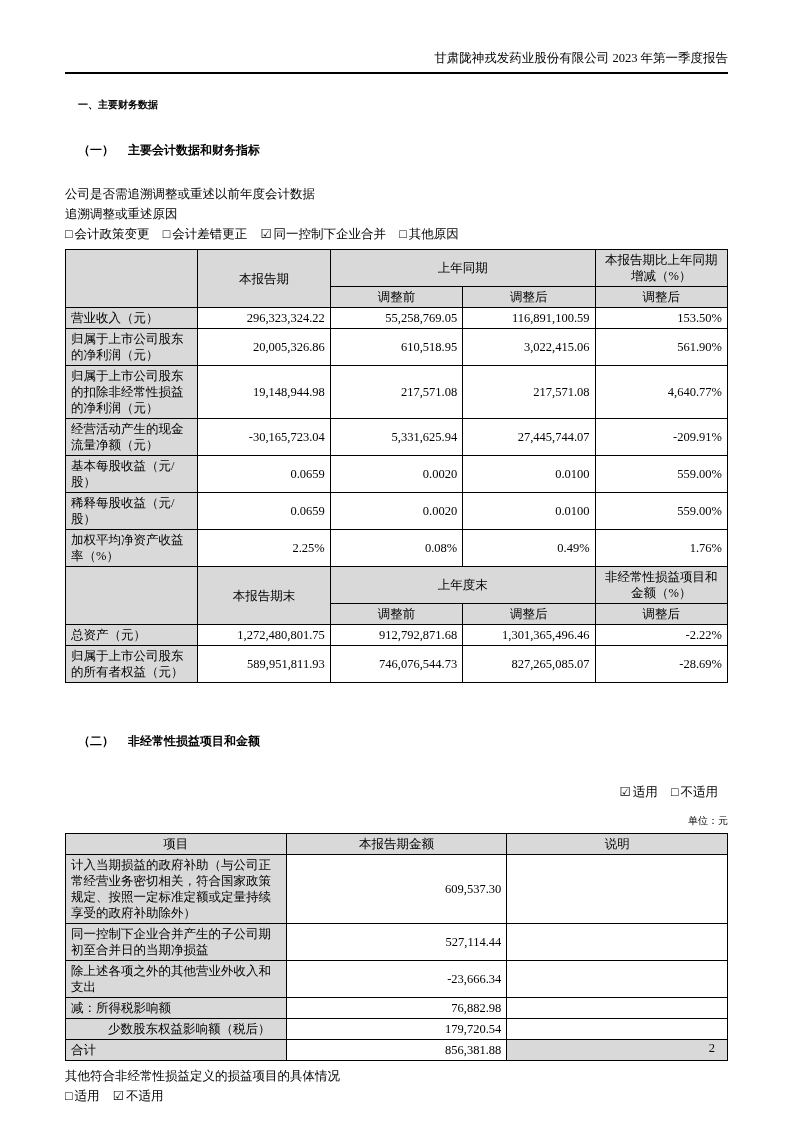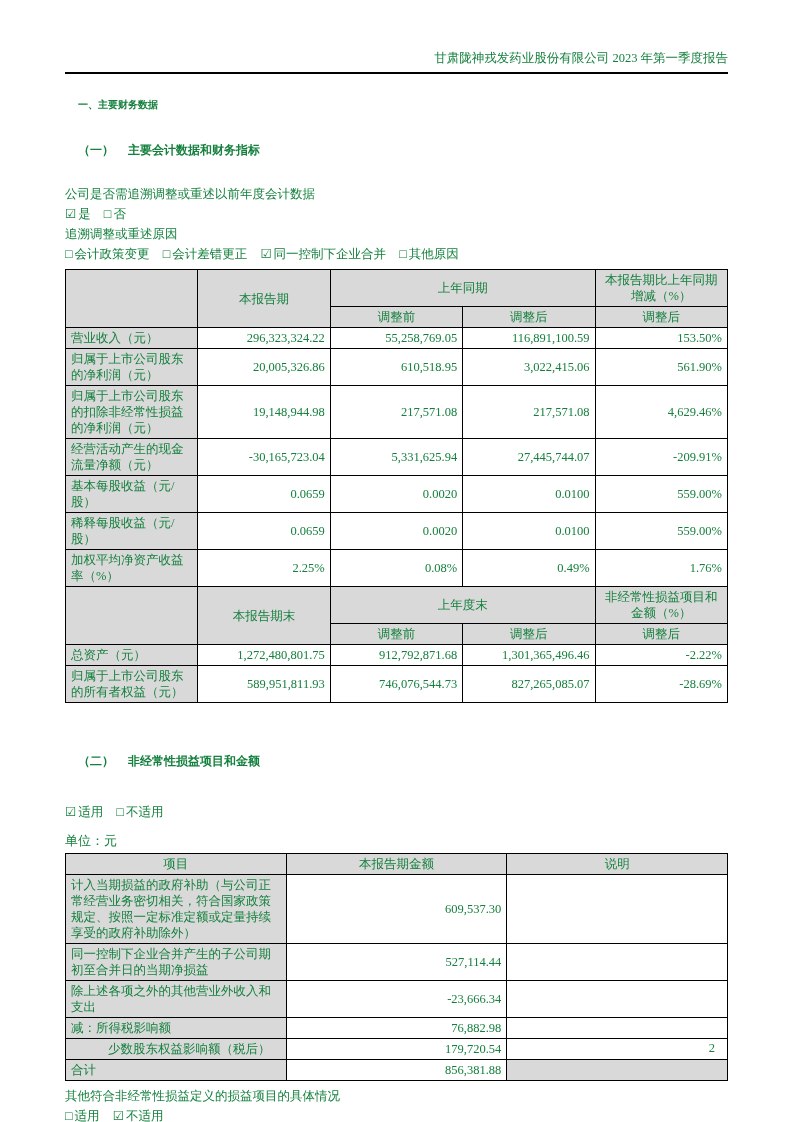--- a/index.html
+++ b/index.html
@@ -1,19 +1,19 @@
 <!DOCTYPE html>
 <html><head>
 <meta charset="utf-8">
 <style>
   * { box-sizing: border-box; }
   html, body { margin: 0; padding: 0; background: #ffffff; }
   .page {
     width: 793px; height: 1122px; margin: 0 auto; position: relative;
-    background: #ffffff; color: #15803d;
+    background: #ffffff; color: #000000;
     font-family: "Liberation Serif", "DejaVu Serif", serif;
     padding: 50px 65px 9px 65px;
   }
   .doc-header {
     text-align: right; font-size: 12.5px; line-height: 16px;
     padding-bottom: 6px; border-bottom: 2px solid #000;
   }
   .h1 { font-size: 10px; font-weight: 700; margin: 24px 0 0 13px; }
   .h2 { font-size: 12px;  font-weight: 700; margin: 30px 0 0 13px; }
   .h2 .sec-num { margin-right: 14px; }
@@ -28,43 +28,39 @@
   td { border: 1px solid #000; padding: 2px 5px; vertical-align: middle;
        overflow: hidden; }
   .shade { background: #d9d9d9; }
   .ctr { text-align: center; }
   .num { text-align: right; }
   .lbl { text-align: left; }
   .t1 { margin-top: 5px; }
   .t1 tr.hrow1 td { height: 36px; }
   .t2 { margin-top: 3px; }
   .indent { padding-left: 42px; }
-  .unit { font-size: 13px; line-height: 18px; margin-top: 10px; }
+  .unit { text-align: right; font-size: 10px; line-height: 18px; margin-top: 10px; }
   .after-t2 { margin-top: 5px; }
   .pagenum { position: absolute; right: 78px; bottom: 66px; font-size: 12.5px; }
 </style>
 </head>
 <body>
 
 <div class="page">
 
   <div class="doc-header">甘肃陇神戎发药业股份有限公司 2023 年第一季度报告</div>
 
   <div class="h1">一、主要财务数据</div>
 
   <div class="h2">
     <span class="sec-num">（一）</span><span>主要会计数据和财务指标</span>
   </div>
 
   <p class="para first">公司是否需追溯调整或重述以前年度会计数据</p>
 
-  <p class="cbline">
-    <span class="opt"><span class="cb">☑</span><span>是</span></span>
-    <span class="opt"><span class="cb">□</span><span>否</span></span>
-  </p>
 
   <p class="cbline">追溯调整或重述原因</p>
 
   <p class="cbline">
     <span class="opt"><span class="cb">□</span><span>会计政策变更</span></span>
     <span class="opt"><span class="cb">□</span><span>会计差错更正</span></span>
     <span class="opt"><span class="cb">☑</span><span>同一控制下企业合并</span></span>
     <span class="opt"><span class="cb">□</span><span>其他原因</span></span>
   </p>
 
@@ -100,21 +96,21 @@
       <td class="num">20,005,326.86</td>
       <td class="num">610,518.95</td>
       <td class="num">3,022,415.06</td>
       <td class="num">561.90%</td>
     </tr>
     <tr>
       <td class="shade lbl">归属于上市公司股东的扣除非经常性损益的净利润（元）</td>
       <td class="num">19,148,944.98</td>
       <td class="num">217,571.08</td>
       <td class="num">217,571.08</td>
-      <td class="num">4,629.46%</td>
+      <td class="num">4,640.77%</td>
     </tr>
     <tr>
       <td class="shade lbl">经营活动产生的现金流量净额（元）</td>
       <td class="num">-30,165,723.04</td>
       <td class="num">5,331,625.94</td>
       <td class="num">27,445,744.07</td>
       <td class="num">-209.91%</td>
     </tr>
     <tr>
       <td class="shade lbl">基本每股收益（元/股）</td>
@@ -162,21 +158,21 @@
       <td class="num">827,265,085.07</td>
       <td class="num">-28.69%</td>
     </tr>
     </tbody>
   </table>
 
   <div class="h2 sec2">
     <span class="sec-num">（二）</span><span>非经常性损益项目和金额</span>
   </div>
 
-  <p class="cbline" style="margin-top:32px;">
+  <p class="cbline" style="margin-top:32px;text-align:right;">
     <span class="opt"><span class="cb">☑</span><span>适用</span></span>
     <span class="opt"><span class="cb">□</span><span>不适用</span></span>
   </p>
 
   <div class="unit">单位：元</div>
 
   <table class="t2">
     <colgroup>
         <col style="width:33.34%">
         <col style="width:33.33%">

